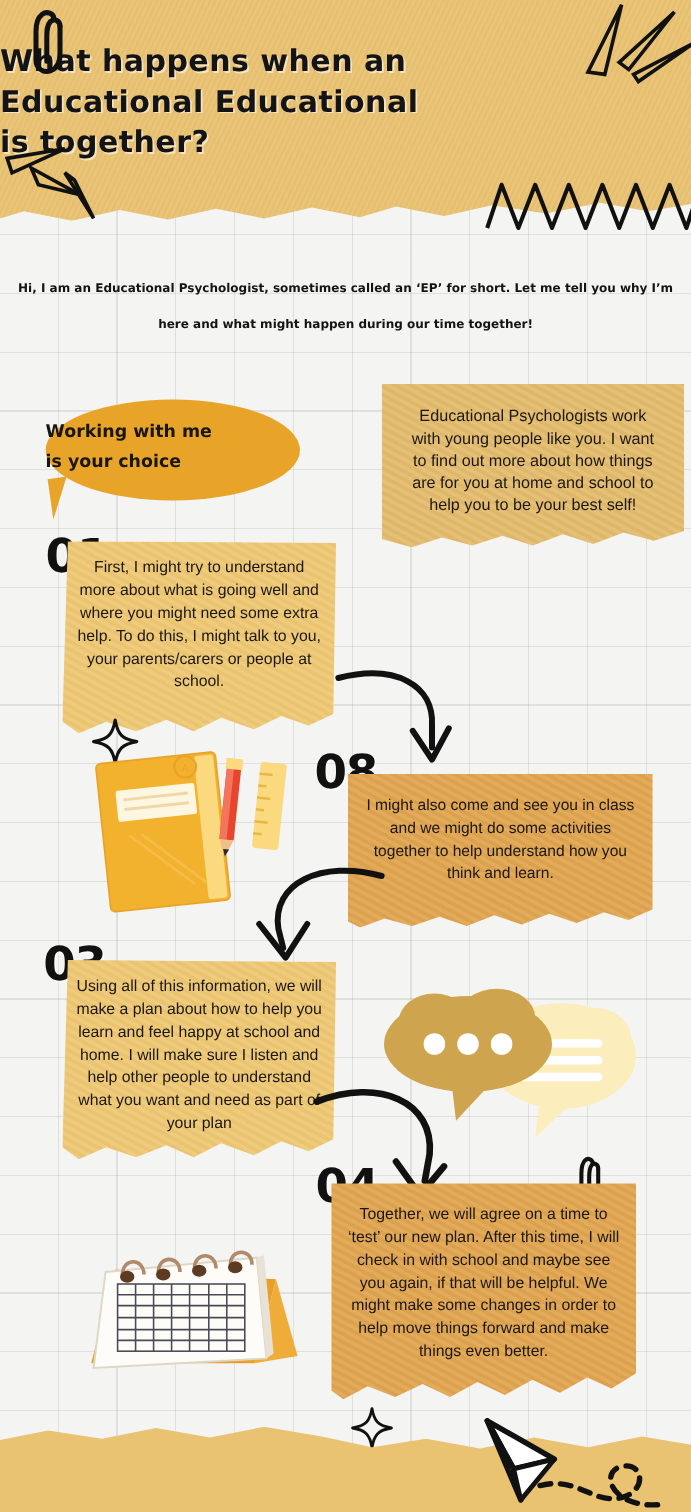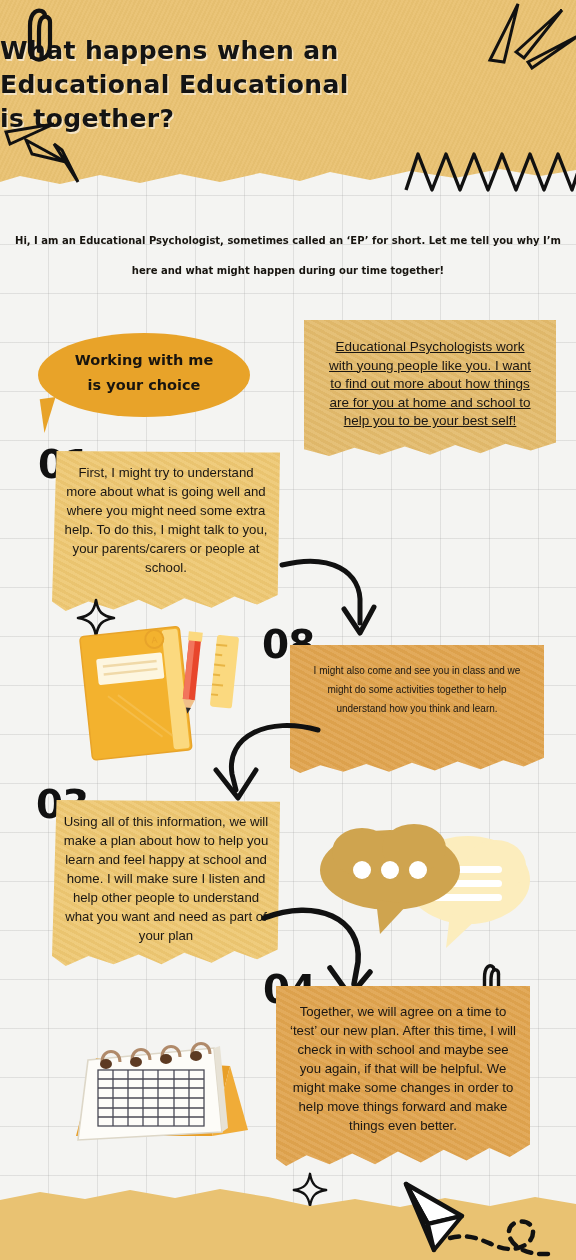--- a/index.html
+++ b/index.html
@@ -90,21 +90,21 @@
     background:#e8a329;border-radius:50%/50%;
   }
   .bubble-tail{
     position:absolute;left:42px;top:398px;width:0;height:0;
     border-left:16px solid #e8a329;
     border-bottom:34px solid transparent;
     transform:rotate(-8deg);
   }
   .bubble-text{
     position:absolute;left:38px;top:348px;width:212px;
-    text-align:center;
+    text-align:left;
     font-family:"DejaVu Sans",sans-serif;
     font-weight:700;font-size:14.5px;line-height:25px;color:#19150f;
   }
 
   
   .bottom-strip{
     position:absolute;left:0;top:1186px;width:576px;height:80px;
     background:#e9c272;
     clip-path:polygon(0 14px,40px 6px,85px 13px,130px 4px,175px 12px,220px 3px,268px 11px,310px 20px,355px 13px,400px 21px,445px 12px,490px 20px,535px 11px,576px 18px,576px 80px,0 80px);
   }
@@ -146,21 +146,21 @@
 
   <div class="intro">Hi, I am an Educational Psychologist, sometimes called an ‘EP’ for short. Let me tell you why I’m here and what might happen during our time together!</div>
 
   <div class="bubble"></div>
   <div class="bubble-tail"></div>
   <div class="bubble-text">
     <span>Working with me</span><br>
     <span>is your choice</span>
   </div>
 
-  <div class="card tan torn-b2" style="left:304px;top:320px;width:252px;height:136px;padding:18px 18px 0;text-decoration:underline;">
+  <div class="card tan torn-b2" style="left:318px;top:320px;width:252px;height:136px;padding:18px 18px 0;">
     <div class="texture"></div>
     <p style="font-size:13.5px;line-height:18.5px;">Educational Psychologists work with young people like you. I want to find out more about how things are for you at home and school to help you to be your best self!</p>
   </div>
 
   <div class="stepnum" style="left:38px;top:445px;">01</div>
   <div class="card gold torn-lr" style="left:52px;top:451px;width:228px;height:160px;padding:12px 10px 0;">
     <div class="texture"></div>
     <p style="font-size:13.2px;line-height:19px;text-align:center;">First, I might try to understand more about what is going well and where you might need some extra help. To do this, I might talk to you, your parents/carers or people at school.</p>
   </div>
 
@@ -200,21 +200,21 @@
       <line x1="140" y1="48" x2="151" y2="48" stroke="#e9b544" stroke-width="2"></line>
       <line x1="140" y1="58" x2="147" y2="58" stroke="#e9b544" stroke-width="2"></line>
       <line x1="140" y1="68" x2="151" y2="68" stroke="#e9b544" stroke-width="2"></line>
       <line x1="140" y1="78" x2="147" y2="78" stroke="#e9b544" stroke-width="2"></line>
     </g>
   </svg>
 
   <div class="stepnum" style="left:262px;top:625px;">08</div>
   <div class="card deep torn-b1" style="left:290px;top:645px;width:254px;height:128px;padding:16px 12px 0;">
     <div class="texture"></div>
-    <p style="font-size:10px;line-height:19px;">I might also come and see you in class and we might do some activities together to help understand how you think and learn.</p>
+    <p style="font-size:13px;line-height:19px;">I might also come and see you in class and we might do some activities together to help understand how you think and learn.</p>
   </div>
 
   <svg class="doodle" style="left:196px;top:714px;" width="130" height="98" viewBox="0 0 130 98">
     <path d="M122 16 C72 2,30 22,36 60 L40 76" fill="none" stroke="#111" stroke-width="5" stroke-linecap="round"></path>
     <path d="M20 56 L42 84 L60 56" fill="none" stroke="#111" stroke-width="5" stroke-linecap="round" stroke-linejoin="round"></path>
   </svg>
 
   <div class="stepnum" style="left:36px;top:785px;">03</div>
   <div class="card gold torn-lr" style="left:52px;top:800px;width:228px;height:166px;padding:12px 8px 0;">
     <div class="texture"></div>

